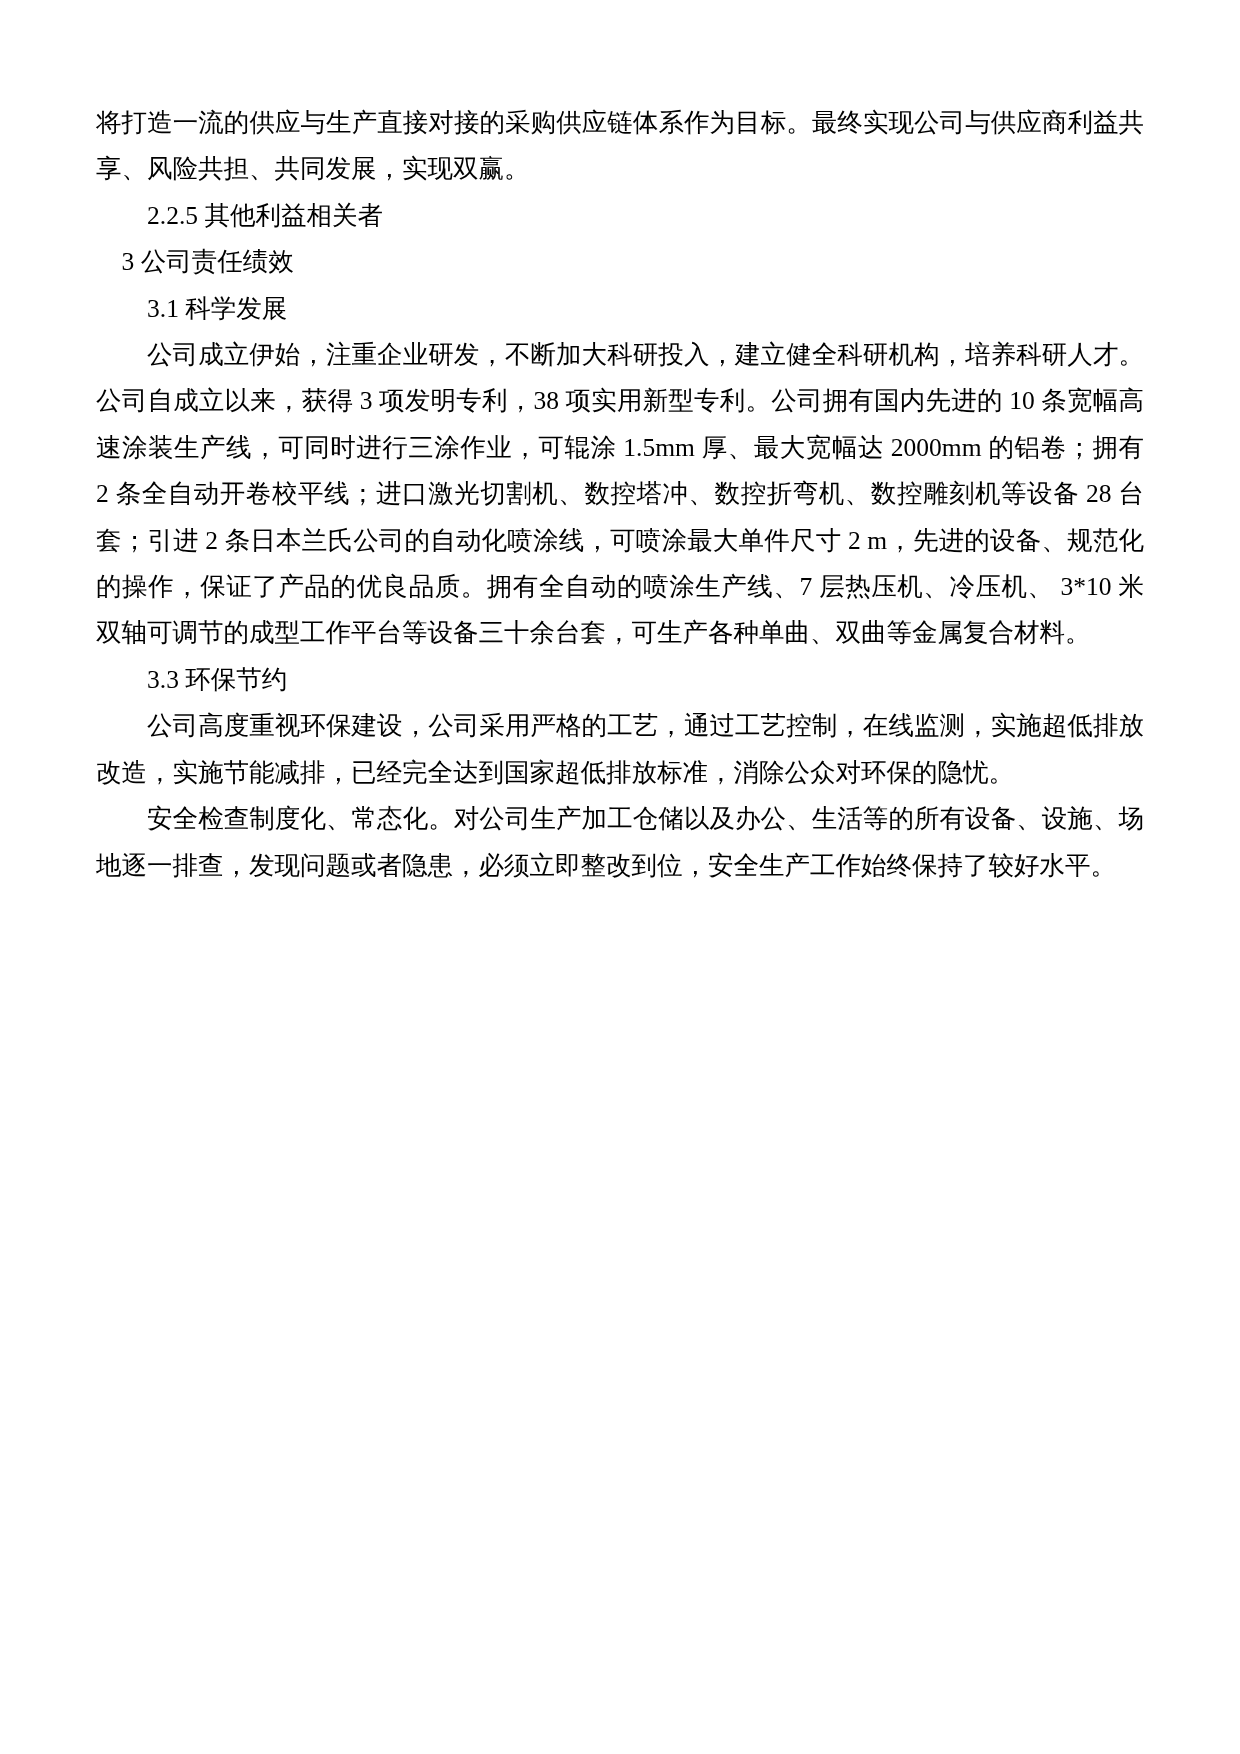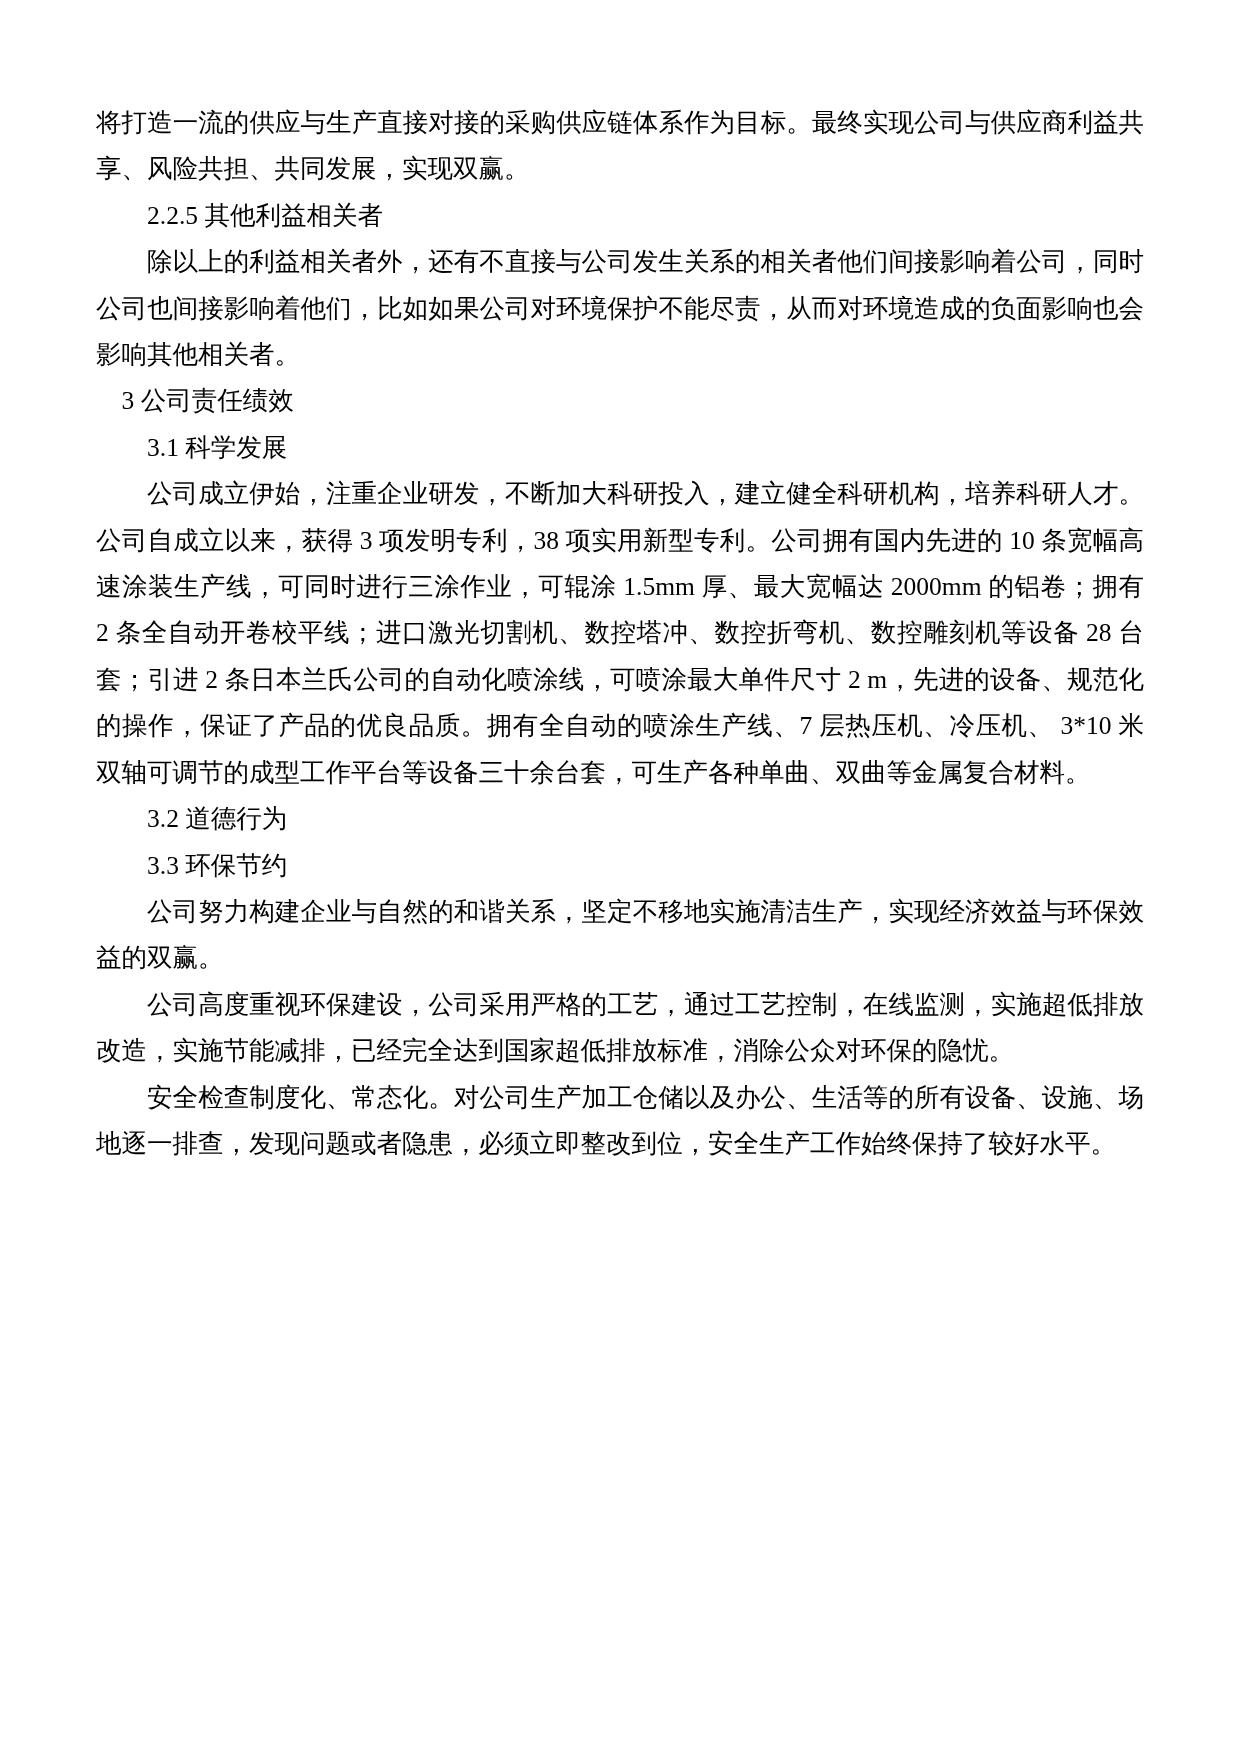--- a/index.html
+++ b/index.html
@@ -43,34 +43,31 @@
 </head>
 <body>
 
 <div class="page">
   <div class="doc-body">
 
     <p class="flow">将打造一流的供应与生产直接对接的采购供应链体系作为目标。最终实现公司与供应商利益共享、风险共担、共同发展，实现双赢。</p>
 
     <p class="subheading">2.2.5 其他利益相关者</p>
 
-    <p class="para">除以上的利益相关者外，还有不直接与公司发生关系的相关者他们间接影响着公司，同时公司也间接影响着他们，比如如果公司对环境保护不能尽责，从而对环境造成的负面影响也会影响其他相关者。</p>
 
     <p class="heading">3 公司责任绩效</p>
 
     <p class="subheading">3.1 科学发展</p>
 
     <p class="para">公司成立伊始，注重企业研发，不断加大科研投入，建立健全科研机构，培养科研人才。公司自成立以来，获得 3 项发明专利，38 项实用新型专利。公司拥有国内先进的 10 条宽幅高速涂装生产线，可同时进行三涂作业，可辊涂 1.5mm 厚、最大宽幅达 2000mm 的铝卷；拥有 2 条全自动开卷校平线；进口激光切割机、数控塔冲、数控折弯机、数控雕刻机等设备 28 台套；引进 2 条日本兰氏公司的自动化喷涂线，可喷涂最大单件尺寸 2 m，先进的设备、规范化的操作，保证了产品的优良品质。拥有全自动的喷涂生产线、7 层热压机、冷压机、 3*10 米双轴可调节的成型工作平台等设备三十余台套，可生产各种单曲、双曲等金属复合材料。</p>
 
-    <p class="subheading">3.2 道德行为</p>
 
 
     <p class="subheading">3.3 环保节约</p>
 
-    <p class="para">公司努力构建企业与自然的和谐关系，坚定不移地实施清洁生产，实现经济效益与环保效益的双赢。</p>
 
     <p class="para">公司高度重视环保建设，公司采用严格的工艺，通过工艺控制，在线监测，实施超低排放改造，实施节能减排，已经完全达到国家超低排放标准，消除公众对环保的隐忧。</p>
 
 
     <p class="para">安全检查制度化、常态化。对公司生产加工仓储以及办公、生活等的所有设备、设施、场地逐一排查，发现问题或者隐患，必须立即整改到位，安全生产工作始终保持了较好水平。</p>
 
 
 
   </div>
 </div>

